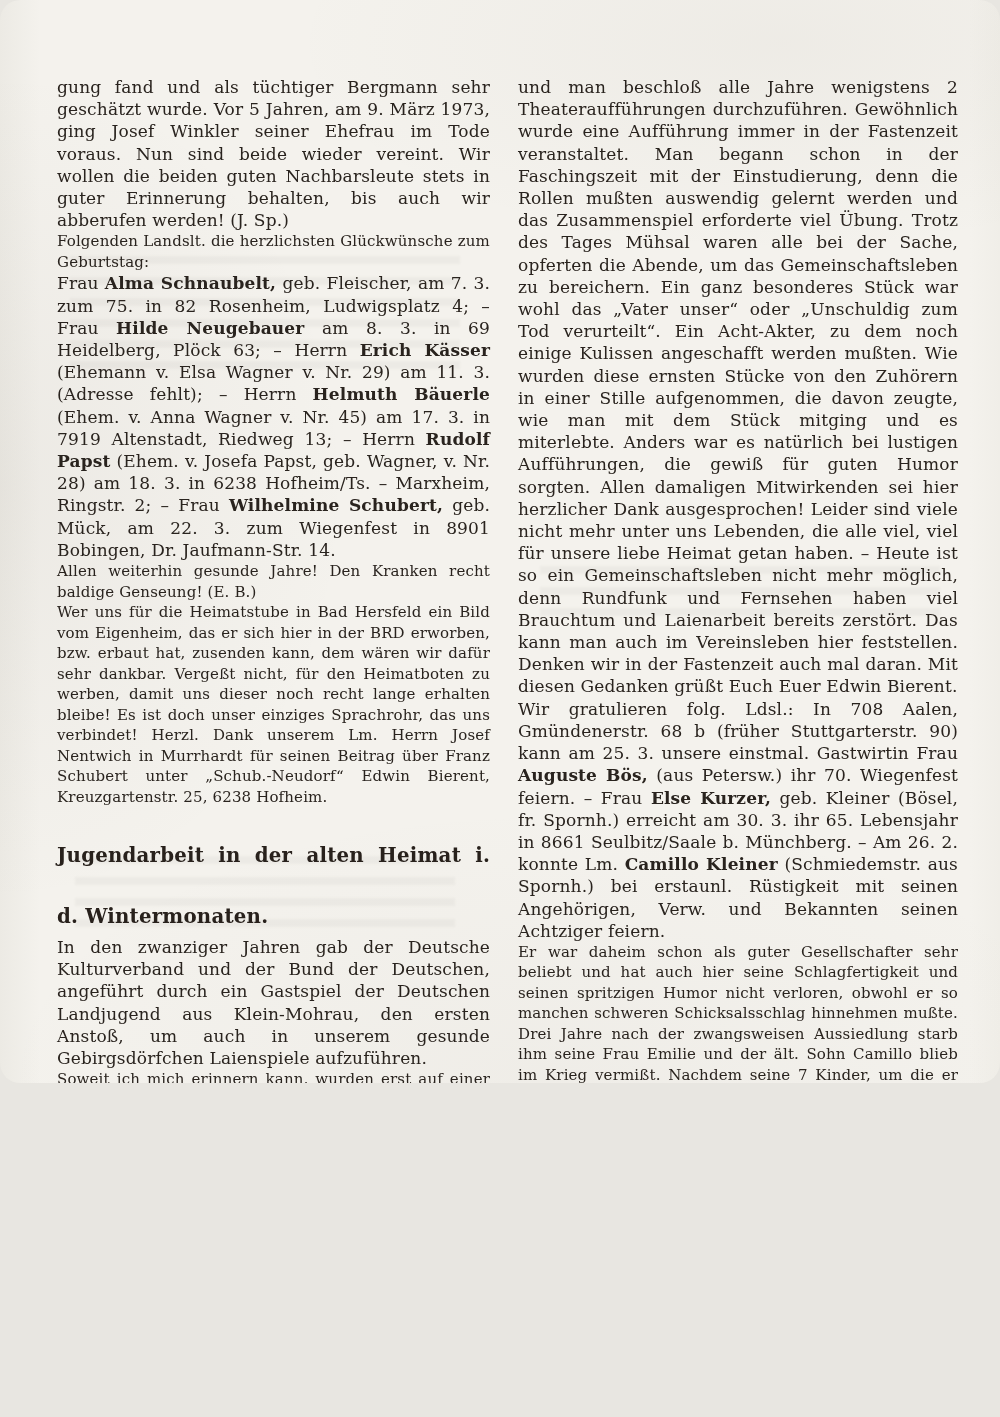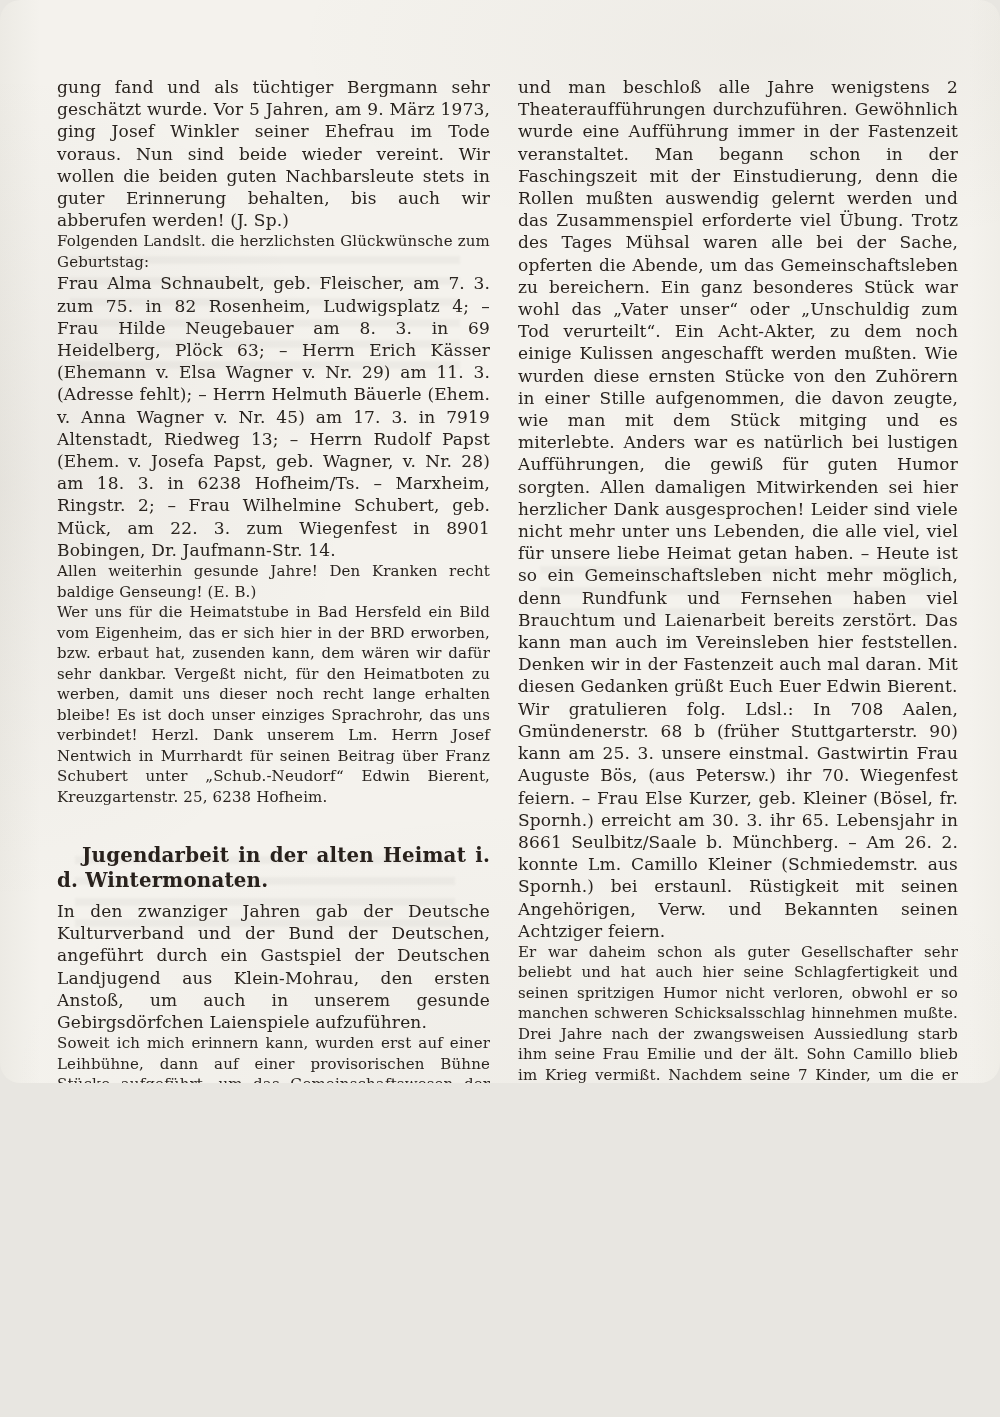--- a/index.html
+++ b/index.html
@@ -41,38 +41,37 @@
   .col { width: 433px; }
   .col.right { width: 440px; }
   .t {
     text-align: justify;
     margin: 0;
     color: #29231e;
     letter-spacing: 0.15px;
   }
   .reg { font-size: 17px;   line-height: 22.2px; }
   .sm  { font-size: 15px; line-height: 20.5px; }
-  b, .bold { font-weight: normal; }
+  b, .bold { font-weight: bold; }
   .heading {
     font-weight: bold;
     font-size: 19.5px;
     line-height: 24px;
     text-align: left;
     letter-spacing: 0.2px;
     margin: 0;
   }
   .heading.section { margin: 12px 0 9px 0; }
   .heading.article { margin: 36px 0 7px 0; font-size: 19.8px; line-height: 25px; }
   .heading .stretch {
     display: block;
     text-align: justify;
     text-align-last: justify;
-    margin-left: 25px;
   }
-  .heading .restline { display: block; }
+  .heading .restline { display: block; margin-top: 36px; }
   .page-number {
     position: absolute;
     left: 948px; top: 1291px;
     font-size: 17.5px;
     letter-spacing: 0.5px;
     color: #2b2520;
   }
 </style>
 </head>
 <body>

